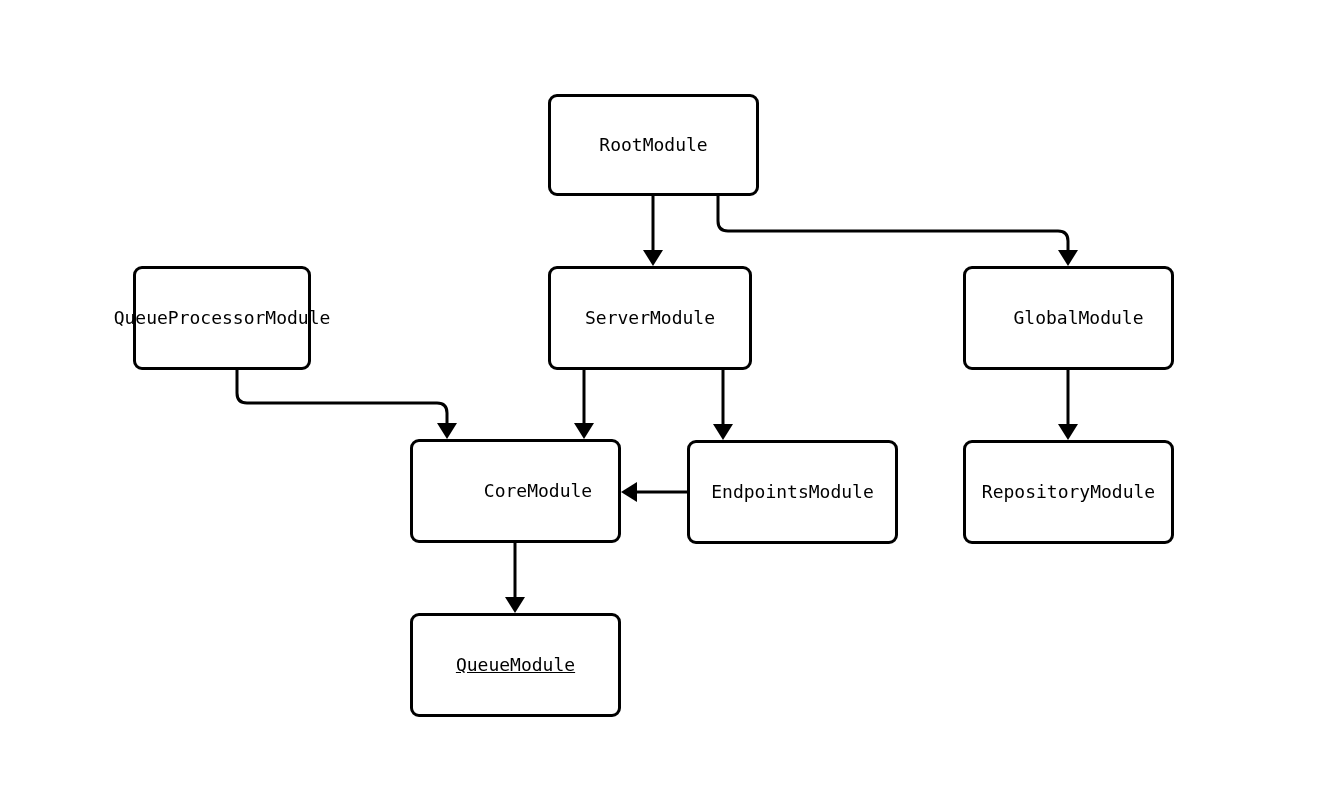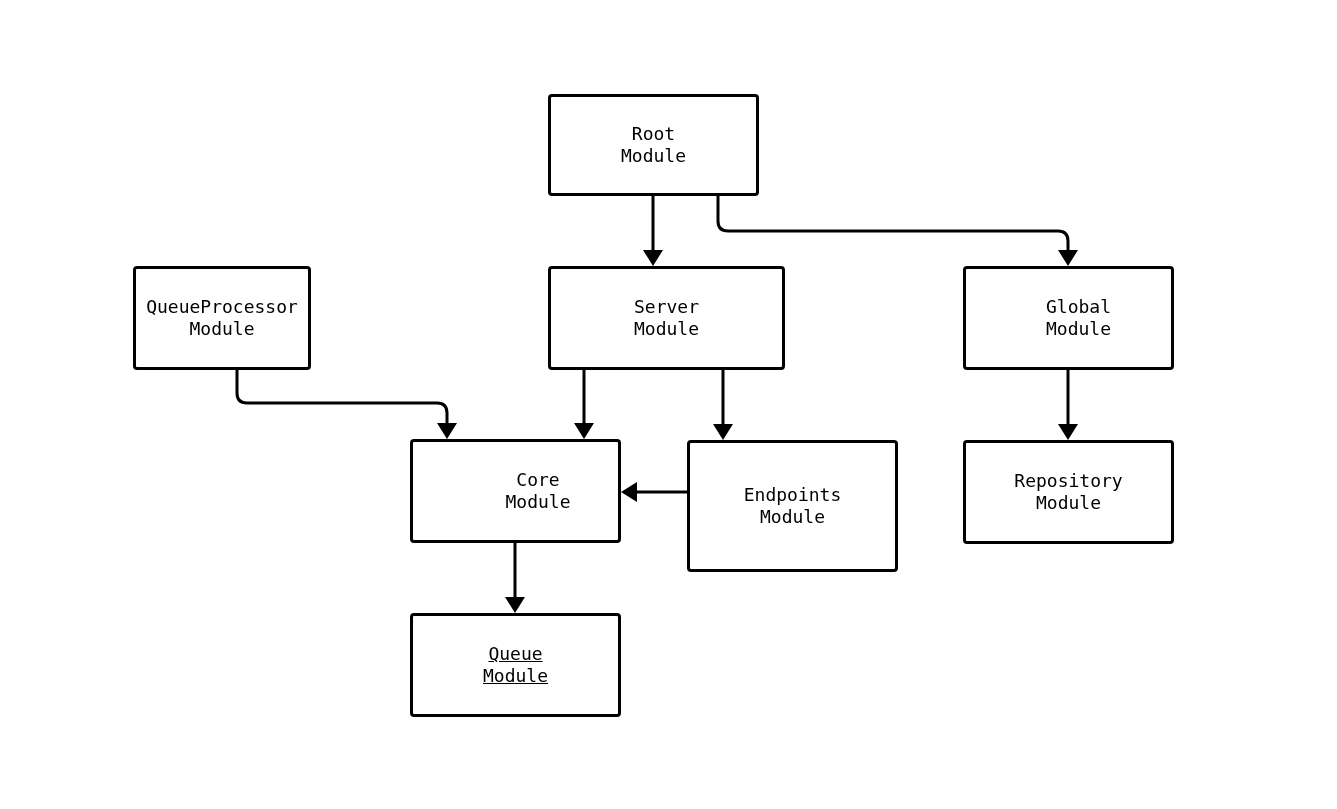--- a/index.html
+++ b/index.html
@@ -22,23 +22,22 @@
     top: 0;
     width: 1337px;
     height: 809px;
     pointer-events: none;
   }
   .node {
     position: absolute;
     box-sizing: border-box;
     background: #ffffff;
     border: 3px solid #000000;
-    border-radius: 4px;
+    border-radius: 9px;
     display: flex;
-    flex-direction: column;
     align-items: center;
     justify-content: center;
     z-index: 2;
   }
   .node-label {
     font-family: "DejaVu Sans Mono", "Liberation Mono", monospace;
     font-size: 18px;
     line-height: 22px;
     color: #000000;
     text-align: center;
@@ -98,36 +97,36 @@
   <div class="node" style="left:548px; top:94px; width:211px; height:102px;">
     <div class="node-label">Root</div>
     <div class="node-label">Module</div>
   </div>
 
   <div class="node" style="left:133px; top:266px; width:178px; height:104px;">
     <div class="node-label">QueueProcessor</div>
     <div class="node-label">Module</div>
   </div>
 
-  <div class="node" style="left:548px; top:266px; width:237px; height:104px;">
+  <div class="node" style="left:548px; top:266px; width:204px; height:104px;">
     <div class="node-label">Server</div>
     <div class="node-label">Module</div>
   </div>
 
   <div class="node" style="left:963px; top:266px; width:211px; height:104px;padding-left:20px;">
     <div class="node-label">Global</div>
     <div class="node-label">Module</div>
   </div>
 
   <div class="node" style="left:410px; top:439px; width:211px; height:104px;padding-left:45px;">
     <div class="node-label">Core</div>
     <div class="node-label">Module</div>
   </div>
 
-  <div class="node" style="left:687px; top:440px; width:211px; height:132px;">
+  <div class="node" style="left:687px; top:440px; width:211px; height:104px;">
     <div class="node-label">Endpoints</div>
     <div class="node-label">Module</div>
   </div>
 
   <div class="node" style="left:963px; top:440px; width:211px; height:104px;">
     <div class="node-label">Repository</div>
     <div class="node-label">Module</div>
   </div>
 
   <div class="node" style="left:410px; top:613px; width:211px; height:104px;text-decoration:underline;">

